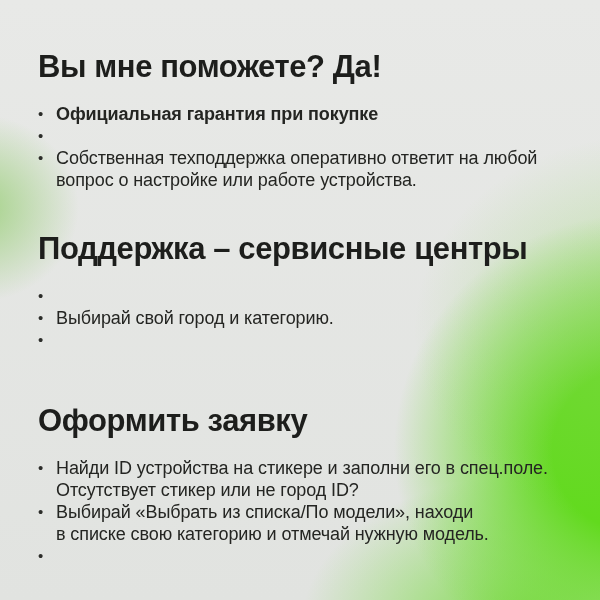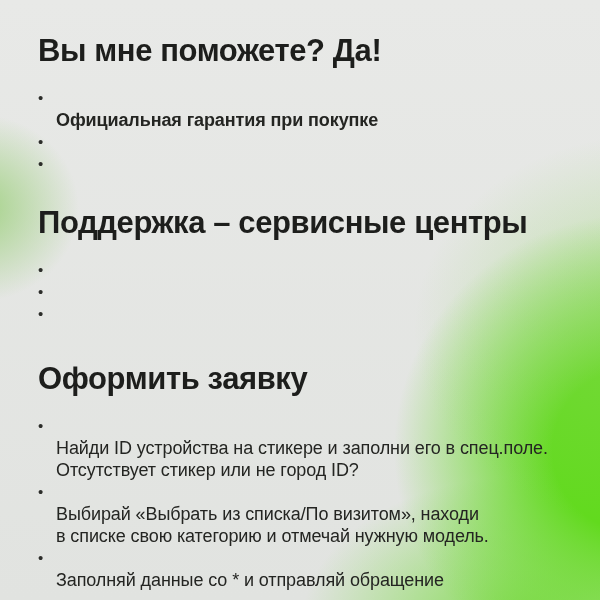--- a/index.html
+++ b/index.html
@@ -4,43 +4,43 @@
 <style>
   html, body {
     margin: 0;
     padding: 0;
   }
   .slide {
     position: relative;
     width: 600px;
     height: 600px;
     box-sizing: border-box;
-    padding: 33px 26px 0 38px;
+    padding: 49px 26px 0 38px;
     overflow: hidden;
     font-family: "Liberation Sans", sans-serif;
     color: #242522;
     background-color: #e5e6e4;
     background-image:
       radial-gradient(140px 130px at -22px 208px, rgba(151,206,117,0.85), rgba(151,206,117,0) 72%),
       radial-gradient(300px 250px at 648px 330px, rgba(140,214,90,0.50), rgba(140,214,90,0) 78%),
       radial-gradient(305px 295px at 638px 450px, rgba(98,218,30,1) 28%, rgba(98,218,30,0) 80%),
       radial-gradient(280px 190px at 520px 625px, rgba(104,217,40,0.80), rgba(104,217,40,0) 78%),
       linear-gradient(180deg, #e8e9e7 0%, #e1e3e0 100%);
   }
   .section-title {
     margin: 0;
     font-size: 31px;
     line-height: 36px;
     font-weight: 700;
     letter-spacing: -0.4px;
     color: #1d1e1c;
   }
   .title-gap { margin-bottom: 18px; }
-  .title-2 { margin-top: 30px; }
-  .title-3 { margin-top: 36px; }
+  .title-2 { margin-top: 40px; }
+  .title-3 { margin-top: 52px; }
   .bullet-list {
     list-style: none;
     margin: 0;
     padding: 0;
   }
   .bullet-item {
     display: flex;
     align-items: flex-start;
     font-size: 18px;
     line-height: 22px;
@@ -48,73 +48,74 @@
   .bullet-marker {
     flex: 0 0 18px;
     width: 18px;
     font-size: 15px;
     line-height: 22px;
     color: #2c2d2a;
   }
   .bullet-text {
     white-space: pre-line;
     letter-spacing: -0.1px;
-    margin-top: 22px;
   }
   .bold { font-weight: 700; }
 </style>
 </head>
 <body>
 
 <div class="slide">
 
   <section>
     <h1 class="section-title title-gap">Вы мне поможете? Да!</h1>
     <ul class="bullet-list">
       <li class="bullet-item">
         <span class="bullet-marker">•</span>
         <span class="bullet-text bold">Официальная гарантия при покупке</span>
       </li>
       <li class="bullet-item">
         <span class="bullet-marker">•</span>
       </li>
       <li class="bullet-item">
         <span class="bullet-marker">•</span>
+        <span class="bullet-text">Собственная техподдержка оперативно ответит на любой
+вопрос о настройке или работе устройства.</span>
       </li>
     </ul>
   </section>
 
   <section>
     <h1 class="section-title title-2 title-gap">Поддержка – сервисные центры</h1>
     <ul class="bullet-list">
       <li class="bullet-item">
         <span class="bullet-marker">•</span>
       </li>
       <li class="bullet-item">
         <span class="bullet-marker">•</span>
+        <span class="bullet-text">Выбирай свой город и категорию.</span>
       </li>
       <li class="bullet-item">
         <span class="bullet-marker">•</span>
       </li>
     </ul>
   </section>
 
   <section>
     <h1 class="section-title title-3 title-gap">Оформить заявку</h1>
     <ul class="bullet-list">
       <li class="bullet-item">
         <span class="bullet-marker">•</span>
         <span class="bullet-text">Найди ID устройства на стикере и заполни его в спец.поле.
 Отсутствует стикер или не город ID?</span>
       </li>
       <li class="bullet-item">
         <span class="bullet-marker">•</span>
-        <span class="bullet-text">Выбирай «Выбрать из списка/По визитом», находи
+        <span class="bullet-text">Выбирай «Выбрать из списка/По модели», находи
 в списке свою категорию и отмечай нужную модель.</span>
       </li>
       <li class="bullet-item">
         <span class="bullet-marker">•</span>
-        <span class="bullet-text">Заполняй данные со * и отправляй обращение</span>
       </li>
     </ul>
   </section>
 
 </div>
 
 </body></html>

